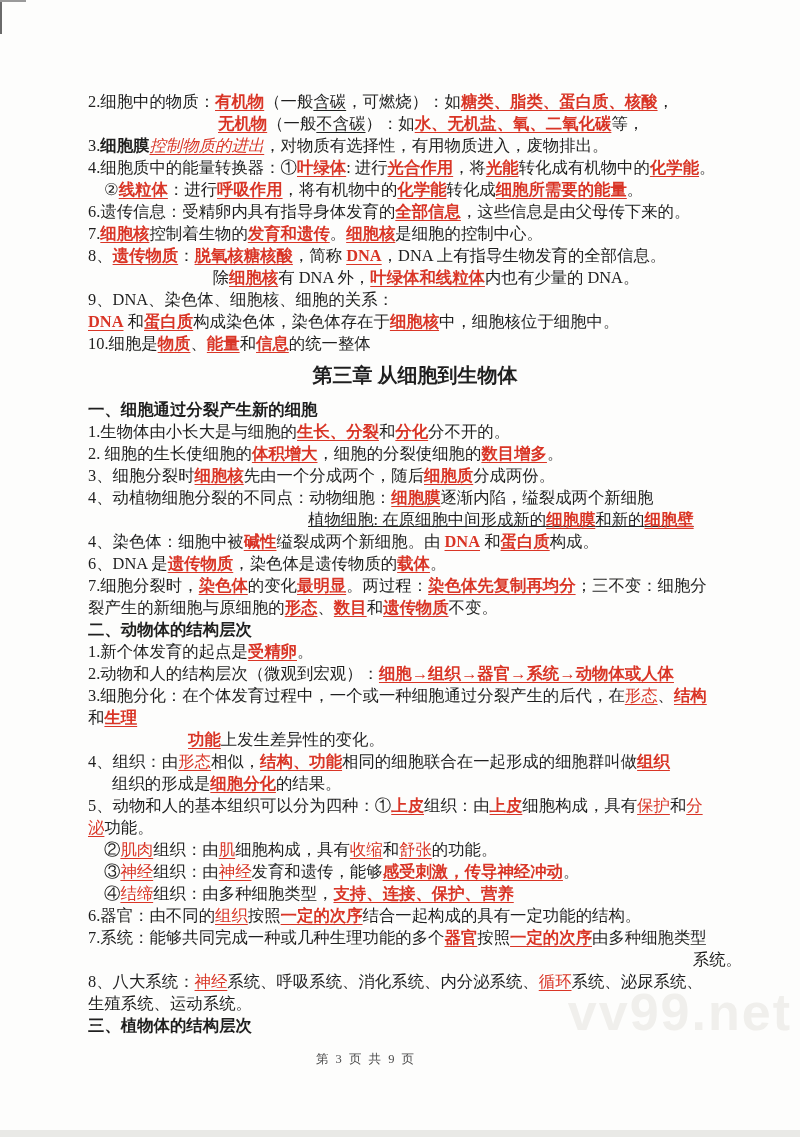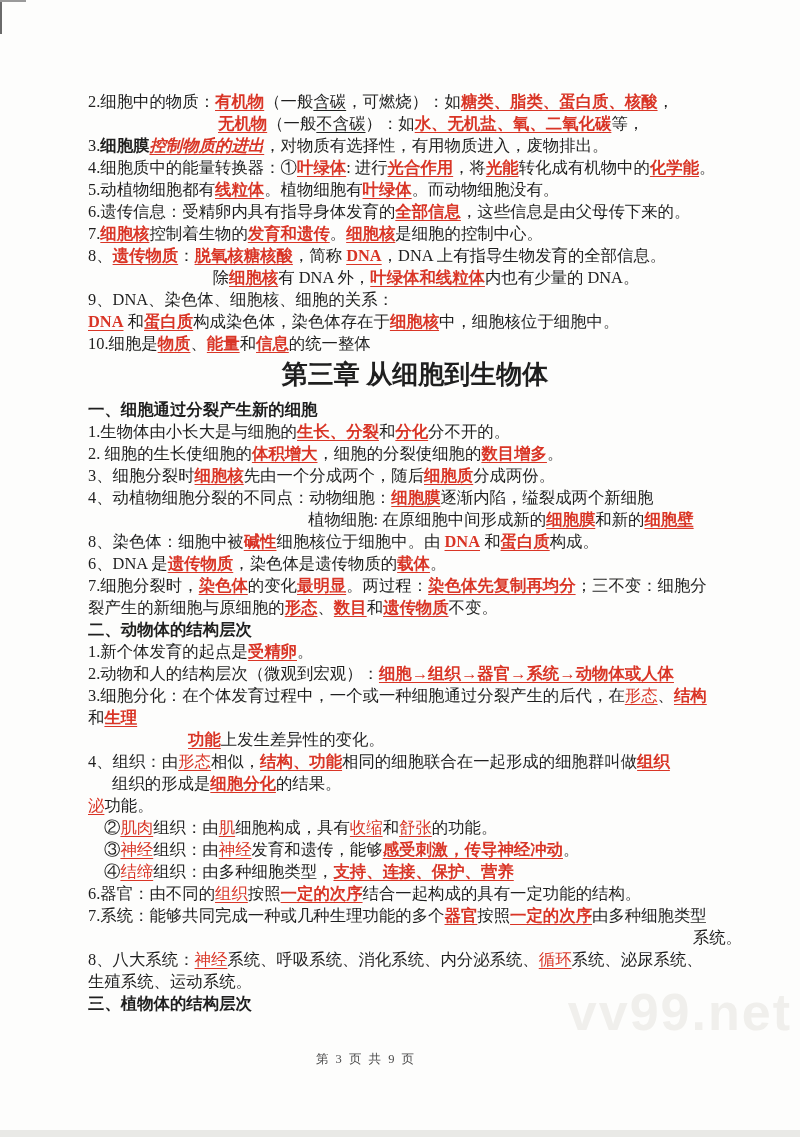--- a/index.html
+++ b/index.html
@@ -38,83 +38,84 @@
     font-size:16.4px;
   }
   .line{
     height:22px;line-height:22px;
     white-space:nowrap;
   }
   .title{
     height:30px;line-height:30px;
     text-align:center;
     font-weight:bold;
-    font-size:26px;
+    font-size:20px;
     margin:5px 0 9px 0;
     white-space:nowrap;
   }
   .heading{
     height:22px;line-height:22px;
     font-weight:bold;
     white-space:nowrap;
   }
   
   .s-k{}
   .s-b{font-weight:bold;}
   .s-u{text-decoration:underline;text-underline-offset:3px;}
   .s-r{color:var(--red,#d93526);font-weight:bold;text-decoration:underline;text-underline-offset:3px;}
   .s-ru{color:var(--red,#d93526);text-decoration:underline;text-underline-offset:3px;}
-  .s-ri{color:var(--red,#d93526);font-weight:bold;font-style:italic;text-decoration:underline;text-underline-offset:3px;}
+  .s-ri{color:var(--red,#d93526);font-weight:normal;font-style:italic;text-decoration:underline;text-underline-offset:3px;}
   .footer{
     position:absolute;
     left:0;top:1051px;width:732px;
     text-align:center;
     font-size:12.5px;
     letter-spacing:2px;
     color:#4a4a4a;
     z-index:1;
   }
 </style>
 </head>
 <body>
 
 <div class="page">
   <div class="watermark">vv99.net</div>
   <div class="doc-body">
       <div class="line"><span class="s-k">2.细胞中的物质：</span><span class="s-r">有机物</span><span class="s-k">（一般</span><span class="s-u">含碳</span><span class="s-k">，可燃烧）：如</span><span class="s-r">糖类、脂类、蛋白质、核酸</span><span class="s-k">，</span></div>
       <div class="line" style="padding-left: 130px;"><span class="s-r">无机物</span><span class="s-k">（一般</span><span class="s-u">不含碳</span><span class="s-k">）：如</span><span class="s-r">水、无机盐、氧、二氧化碳</span><span class="s-k">等，</span></div>
       <div class="line"><span class="s-k">3.</span><span class="s-b">细胞膜</span><span class="s-ri">控制物质的进出</span><span class="s-k">，对物质有选择性，有用物质进入，废物排出。</span></div>
       <div class="line"><span class="s-k">4.细胞质中的能量转换器：①</span><span class="s-r">叶绿体</span><span class="s-k">: 进行</span><span class="s-r">光合作用</span><span class="s-k">，将</span><span class="s-r">光能</span><span class="s-k">转化成有机物中的</span><span class="s-r">化学能</span><span class="s-k">。</span></div>
-      <div class="line"><span class="s-k">5.动植物细胞都有</span><span class="s-r">线粒体</span><span class="s-k">。植物细胞有</span><span class="s-r">叶绿体</span><span class="s-k">。而动物细胞没有。</span></div>
+      <div class="line" style="padding-left: 16px;"><span class="s-k">②</span><span class="s-r">线粒体</span><span class="s-k">：进行</span><span class="s-r">呼吸作用</span><span class="s-k">，将有机物中的</span><span class="s-r">化学能</span><span class="s-k">转化成</span><span class="s-r">细胞所需要的能量</span><span class="s-k">。</span></div>
       <div class="line"><span class="s-k">6.遗传信息：受精卵内具有指导身体发育的</span><span class="s-r">全部信息</span><span class="s-k">，这些信息是由父母传下来的。</span></div>
       <div class="line"><span class="s-k">7.</span><span class="s-r">细胞核</span><span class="s-k">控制着生物的</span><span class="s-r">发育和遗传</span><span class="s-k">。</span><span class="s-r">细胞核</span><span class="s-k">是细胞的控制中心。</span></div>
       <div class="line"><span class="s-k">8、</span><span class="s-r">遗传物质</span><span class="s-k">：</span><span class="s-r">脱氧核糖核酸</span><span class="s-k">，简称 </span><span class="s-r">DNA</span><span class="s-k">，DNA 上有指导生物发育的全部信息。</span></div>
       <div class="line" style="padding-left: 22px; text-align: center;"><span class="s-k">除</span><span class="s-r">细胞核</span><span class="s-k">有 DNA 外，</span><span class="s-r">叶绿体和线粒体</span><span class="s-k">内也有少量的 DNA。</span></div>
       <div class="line"><span class="s-k">9、DNA、染色体、细胞核、细胞的关系：</span></div>
       <div class="line"><span class="s-r">DNA</span><span class="s-k"> 和</span><span class="s-r">蛋白质</span><span class="s-k">构成染色体，染色体存在于</span><span class="s-r">细胞核</span><span class="s-k">中，细胞核位于细胞中。</span></div>
       <div class="line"><span class="s-k">10.细胞是</span><span class="s-r">物质</span><span class="s-k">、</span><span class="s-r">能量</span><span class="s-k">和</span><span class="s-r">信息</span><span class="s-k">的统一整体</span></div>
       <div class="title"><span class="s-b">第三章 从细胞到生物体</span></div>
       <div class="heading"><span class="s-b">一、细胞通过分裂产生新的细胞</span></div>
       <div class="line"><span class="s-k">1.生物体由小长大是与细胞的</span><span class="s-r">生长、分裂</span><span class="s-k">和</span><span class="s-r">分化</span><span class="s-k">分不开的。</span></div>
       <div class="line"><span class="s-k">2. 细胞的生长使细胞的</span><span class="s-r">体积增大</span><span class="s-k">，细胞的分裂使细胞的</span><span class="s-r">数目增多</span><span class="s-k">。</span></div>
       <div class="line"><span class="s-k">3、细胞分裂时</span><span class="s-r">细胞核</span><span class="s-k">先由一个分成两个，随后</span><span class="s-r">细胞质</span><span class="s-k">分成两份。</span></div>
       <div class="line"><span class="s-k">4、动植物细胞分裂的不同点：动物细胞：</span><span class="s-r">细胞膜</span><span class="s-k">逐渐内陷，缢裂成两个新细胞</span></div>
-      <div class="line" style="padding-left: 220px;"><span class="s-k">植物细胞: 在原细胞中间形成新的</span><span class="s-r">细胞膜</span><span class="s-k">和新的</span><span class="s-r">细胞壁</span></div>
-      <div class="line"><span class="s-k">8、染色体：细胞中被</span><span class="s-r">碱性</span><span class="s-k">细胞核位于细胞中。由 </span><span class="s-r">DNA</span><span class="s-k"> 和</span><span class="s-r">蛋白质</span><span class="s-k">构成。</span></div>
+      <div class="line" style="padding-left: 220px; text-decoration: underline;"><span class="s-k">植物细胞: 在原细胞中间形成新的</span><span class="s-r">细胞膜</span><span class="s-k">和新的</span><span class="s-r">细胞壁</span></div>
+      <div class="line"><span class="s-k">4、染色体：细胞中被</span><span class="s-r">碱性</span><span class="s-k">缢裂成两个新细胞。由 </span><span class="s-r">DNA</span><span class="s-k"> 和</span><span class="s-r">蛋白质</span><span class="s-k">构成。</span></div>
       <div class="line"><span class="s-k">6、DNA 是</span><span class="s-r">遗传物质</span><span class="s-k">，染色体是遗传物质的</span><span class="s-r">载体</span><span class="s-k">。</span></div>
       <div class="line"><span class="s-k">7.细胞分裂时，</span><span class="s-r">染色体</span><span class="s-k">的变化</span><span class="s-r">最明显</span><span class="s-k">。两过程：</span><span class="s-r">染色体先复制再均分</span><span class="s-k">；三不变：细胞分</span></div>
       <div class="line"><span class="s-k">裂产生的新细胞与原细胞的</span><span class="s-r">形态</span><span class="s-k">、</span><span class="s-r">数目</span><span class="s-k">和</span><span class="s-r">遗传物质</span><span class="s-k">不变。</span></div>
       <div class="heading"><span class="s-b">二、动物体的结构层次</span></div>
       <div class="line"><span class="s-k">1.新个体发育的起点是</span><span class="s-r">受精卵</span><span class="s-k">。</span></div>
       <div class="line"><span class="s-k">2.动物和人的结构层次（微观到宏观）：</span><span class="s-r">细胞→组织→器官→系统→动物体或人体</span></div>
       <div class="line"><span class="s-k">3.细胞分化：在个体发育过程中，一个或一种细胞通过分裂产生的后代，在</span><span class="s-ru">形态</span><span class="s-k">、</span><span class="s-r">结构</span></div>
       <div class="line"><span class="s-k">和</span><span class="s-r">生理</span></div>
       <div class="line" style="padding-left: 100px;"><span class="s-r">功能</span><span class="s-k">上发生差异性的变化。</span></div>
       <div class="line"><span class="s-k">4、组织：由</span><span class="s-ru">形态</span><span class="s-k">相似，</span><span class="s-r">结构、功能</span><span class="s-k">相同的细胞联合在一起形成的细胞群叫做</span><span class="s-r">组织</span></div>
       <div class="line" style="padding-left: 24px;"><span class="s-k">组织的形成是</span><span class="s-r">细胞分化</span><span class="s-k">的结果。</span></div>
+      <div class="line"><span class="s-k">5、动物和人的基本组织可以分为四种：①</span><span class="s-r">上皮</span><span class="s-k">组织：由</span><span class="s-r">上皮</span><span class="s-k">细胞构成，具有</span><span class="s-ru">保护</span><span class="s-k">和</span><span class="s-ru">分</span></div>
       <div class="line"><span class="s-ru">泌</span><span class="s-k">功能。</span></div>
       <div class="line" style="padding-left: 16px;"><span class="s-k">②</span><span class="s-ru">肌肉</span><span class="s-k">组织：由</span><span class="s-ru">肌</span><span class="s-k">细胞构成，具有</span><span class="s-ru">收缩</span><span class="s-k">和</span><span class="s-ru">舒张</span><span class="s-k">的功能。</span></div>
       <div class="line" style="padding-left: 16px;"><span class="s-k">③</span><span class="s-ru">神经</span><span class="s-k">组织：由</span><span class="s-ru">神经</span><span class="s-k">发育和遗传，能够</span><span class="s-r">感受刺激，传导神经冲动</span><span class="s-k">。</span></div>
       <div class="line" style="padding-left: 16px;"><span class="s-k">④</span><span class="s-ru">结缔</span><span class="s-k">组织：由多种细胞类型，</span><span class="s-r">支持、连接、保护、营养</span></div>
       <div class="line"><span class="s-k">6.器官：由不同的</span><span class="s-ru">组织</span><span class="s-k">按照</span><span class="s-r">一定的次序</span><span class="s-k">结合一起构成的具有一定功能的结构。</span></div>
       <div class="line"><span class="s-k">7.系统：能够共同完成一种或几种生理功能的多个</span><span class="s-r">器官</span><span class="s-k">按照</span><span class="s-r">一定的次序</span><span class="s-k">由多种细胞类型</span></div>
       <div class="line" style="padding-left: 62px; text-align: right;"><span class="s-k">系统。</span></div>
       <div class="line"><span class="s-k">8、八大系统：</span><span class="s-ru">神经</span><span class="s-k">系统、呼吸系统、消化系统、内分泌系统、</span><span class="s-ru">循环</span><span class="s-k">系统、泌尿系统、</span></div>
       <div class="line"><span class="s-k">生殖系统、运动系统。</span></div>
       <div class="heading"><span class="s-b">三、植物体的结构层次</span></div>

